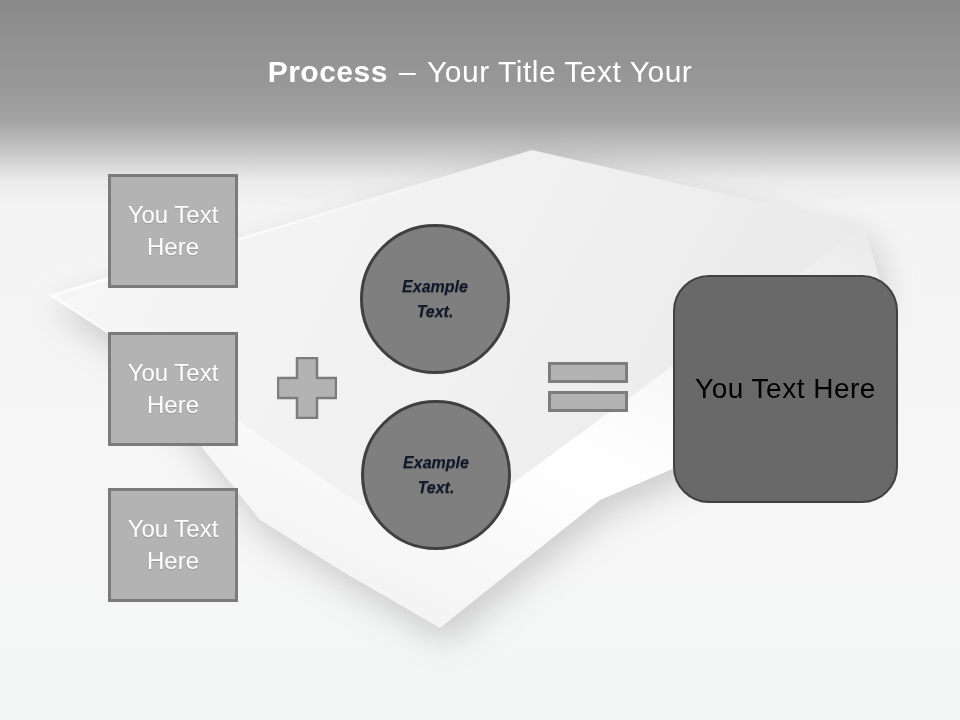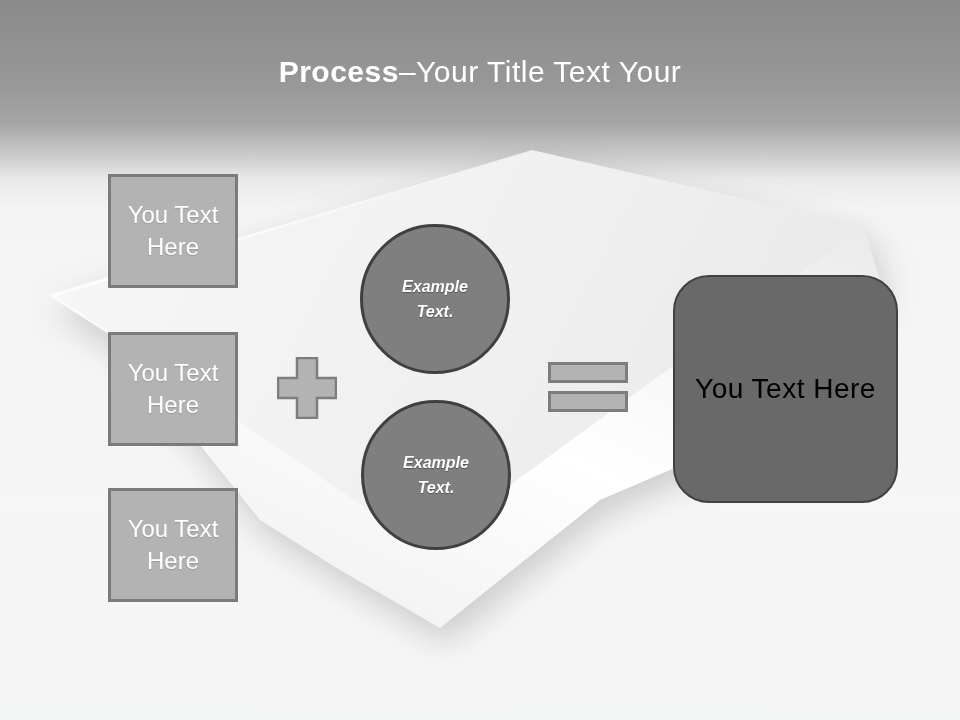--- a/index.html
+++ b/index.html
@@ -19,21 +19,21 @@
       630px 330px,560px 360px,400px 488px,300px 430px,220px 380px,120px 255px,78px 200px);
     background:linear-gradient(205deg,#e7e7e7 4%,#ffffff 52%,#ebebeb 96%);
   }
   .book-top{
     clip-path:polygon(16px 156px,492px 12px,824px 86px,384px 408px);
     background:linear-gradient(118deg,#f6f6f6 8%,#efefef 55%,#e5e5e5 96%);
   }
 
   
   .title{position:absolute;left:0;top:55px;width:100%;margin:0;z-index:2;
-         display:flex;justify-content:center;align-items:baseline;
+         display:flex;justify-content:center;align-items:baseline;gap:11px;
          font-size:30px;color:#fff;font-weight:400;letter-spacing:.5px;}
   .title .t-bold{font-weight:700;}
 
   
   .pbox{position:absolute;left:108px;width:130px;height:114px;box-sizing:border-box;
         background:#b3b3b3;border:3px solid #7b7b7b;z-index:2;
         display:flex;align-items:center;justify-content:center;text-align:center;}
   .pbox span{display:block;width:112px;color:#fff;font-size:24px;line-height:32px;
         text-shadow:0 1px 1px rgba(0,0,0,.15);}
   .pbox.b1{top:174px;} .pbox.b2{top:332px;} .pbox.b3{top:488px;}
@@ -41,21 +41,21 @@
   
   .plus{position:absolute;left:277px;top:357px;width:60px;height:62px;z-index:2;}
   .equals{position:absolute;left:548px;top:362px;width:80px;z-index:2;
           display:flex;flex-direction:column;gap:8px;}
   .equals .bar{height:21px;box-sizing:border-box;background:#b3b3b3;border:3px solid #7d7d7d;}
 
   
   .circle{position:absolute;width:150px;height:150px;border-radius:50%;box-sizing:border-box;
           background:#7f7f7f;border:3px solid #404040;z-index:2;
           display:flex;align-items:center;justify-content:center;text-align:center;}
-  .circle span{display:block;width:96px;color:#ffffff;font-size:16px;font-weight:700;
+  .circle span{display:block;width:96px;color:#0f172a;font-size:16px;font-weight:700;
           font-style:italic;line-height:25px;text-shadow:0 1px 1px rgba(0,0,0,.35);}
   .circle.c1{left:360px;top:224px;}
   .circle.c2{left:361px;top:400px;}
 
   
   .result{position:absolute;left:673px;top:275px;width:225px;height:228px;box-sizing:border-box;
           background:#696969;border:2px solid #414141;border-radius:36px;z-index:2;
           display:flex;align-items:center;justify-content:center;text-align:center;}
   .result span{color:#000;font-size:28px;letter-spacing:.5px;}
 </style>

